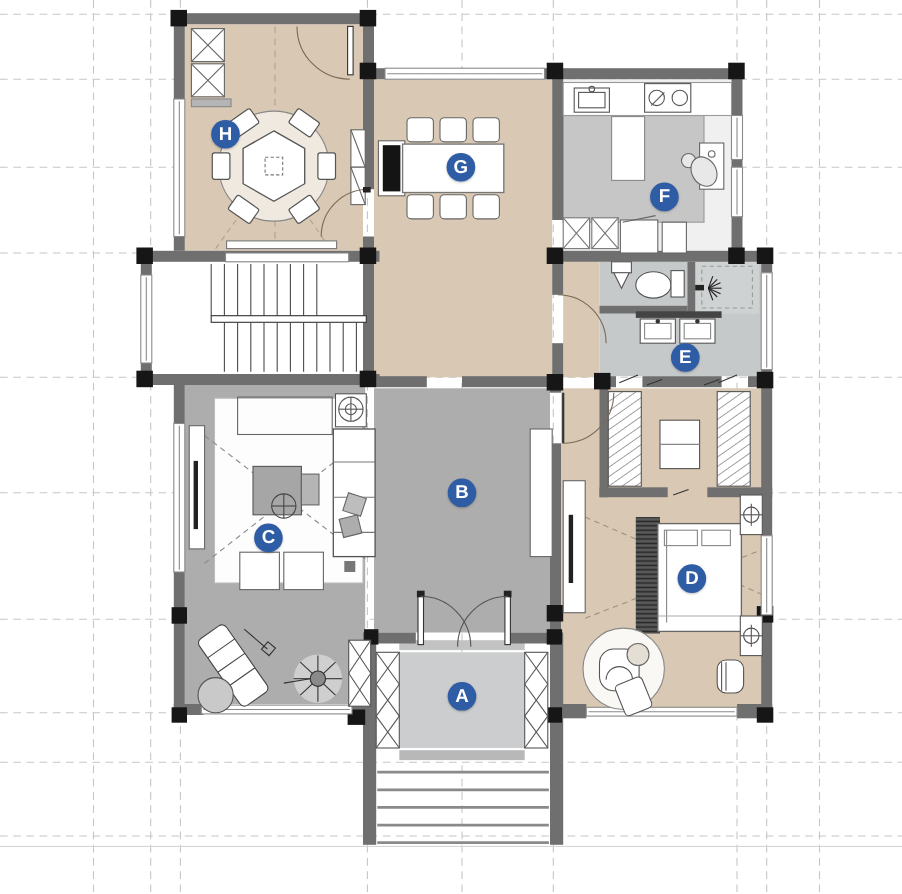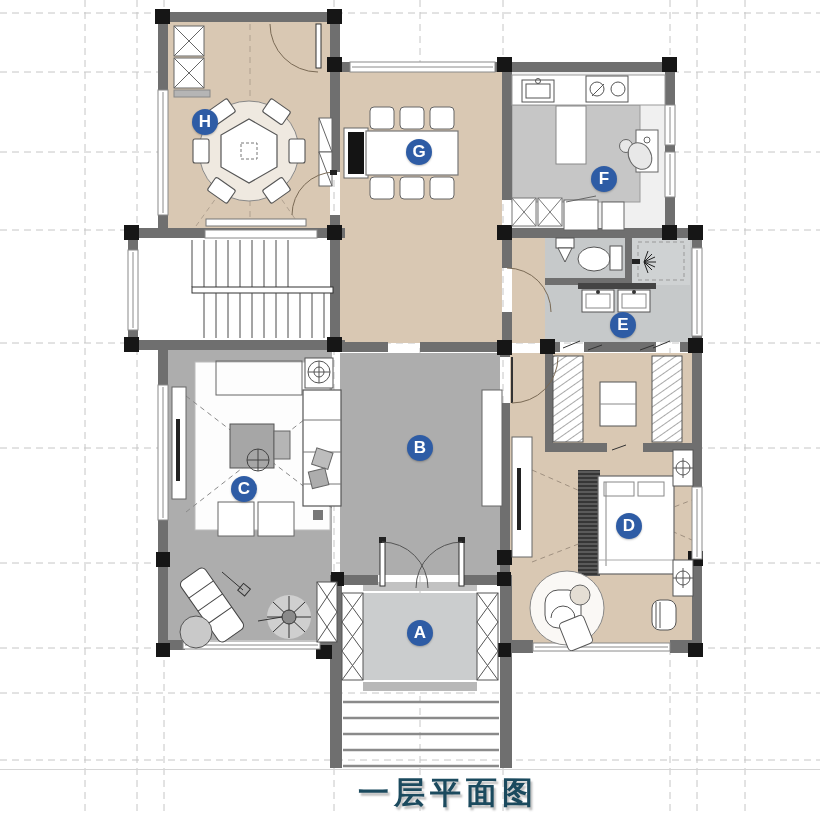--- a/index.html
+++ b/index.html
@@ -502,15 +502,14 @@
 <div class="room-label lbl-a">A</div>
 <div class="room-label lbl-b">B</div>
 <div class="room-label lbl-c">C</div>
 <div class="room-label lbl-d">D</div>
 <div class="room-label lbl-e">E</div>
 <div class="room-label lbl-f">F</div>
 <div class="room-label lbl-g">G</div>
 <div class="room-label lbl-h">H</div>
 
 <div class="top-rule"></div>
-<div class="plan-title">一层平面图</div>
 
 </div>
 
 </body></html>

